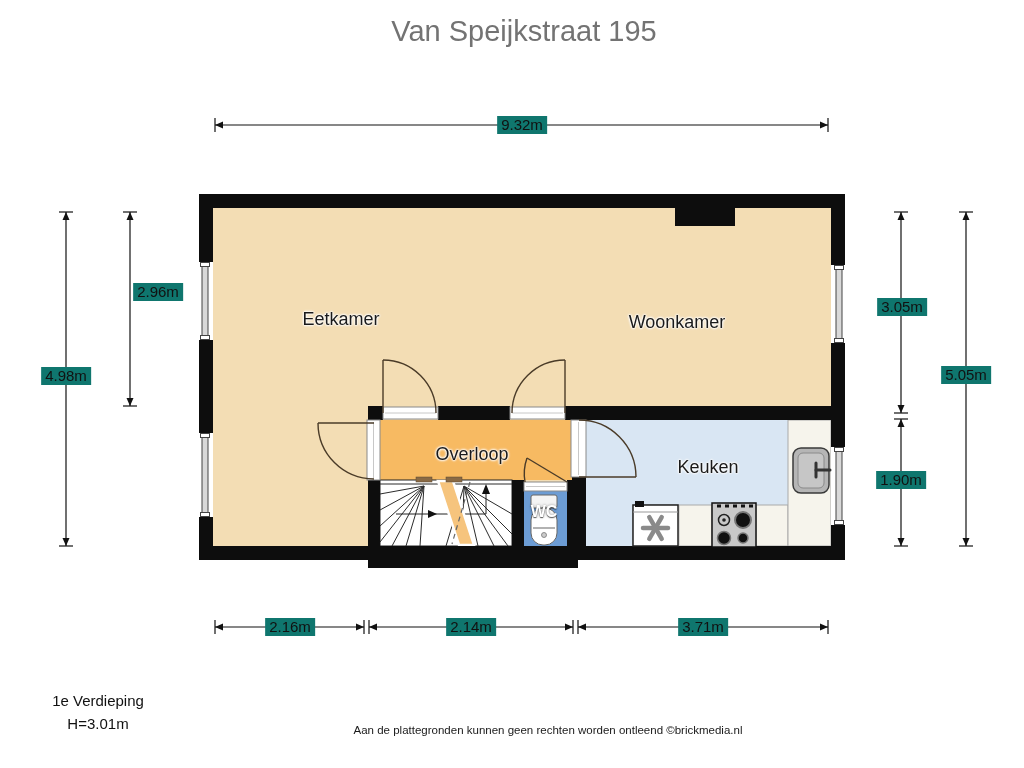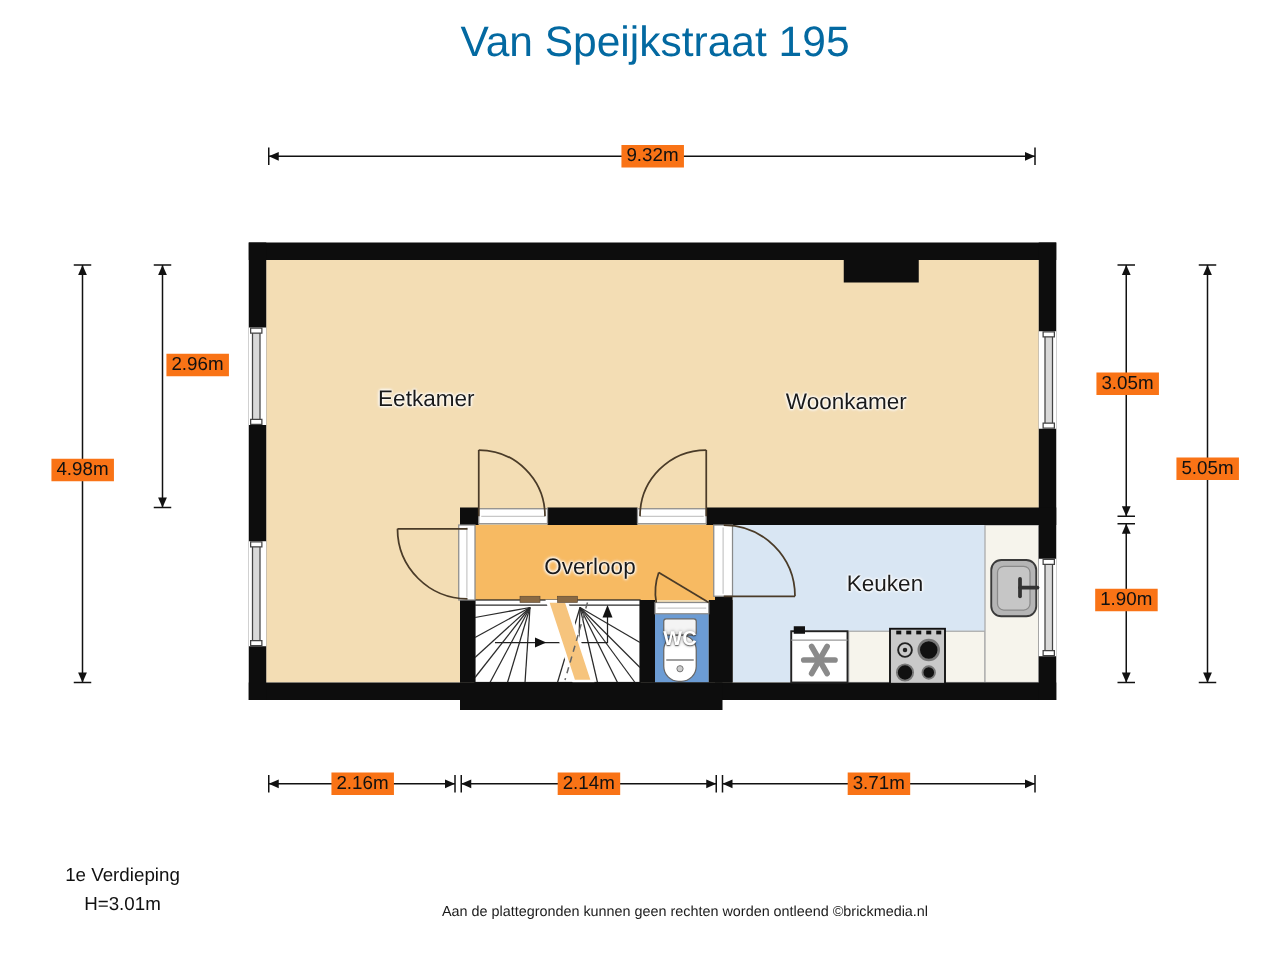--- a/index.html
+++ b/index.html
@@ -1,21 +1,21 @@
 <!DOCTYPE html>
 <html><head>
 <meta charset="utf-8">
 <style>
   html,body{margin:0;padding:0;background:#fff;}
   .page{position:relative;width:1024px;height:768px;background:#ffffff;overflow:hidden;
         font-family:"Liberation Sans",sans-serif;}
   .plan-svg{position:absolute;left:0;top:0;}
   .title{position:absolute;left:524px;top:15px;transform:translateX(-50%);
-         font-size:34px;color:#0369a1;white-space:nowrap;}
-  .dim{position:absolute;transform:translate(-50%,-50%);background:#f97316;
+         font-size:29px;color:#737373;white-space:nowrap;}
+  .dim{position:absolute;transform:translate(-50%,-50%);background:#0f766e;
        padding:0 4px;font-size:15px;color:#111;white-space:nowrap;line-height:18px;}
   .room{position:absolute;transform:translate(-50%,-50%);font-size:18px;color:#1a1a1a;
         white-space:nowrap;
         text-shadow:0 0 2px #fff,0 0 2px #fff,0 0 3px #fff,0 0 3px #fff;}
   .room-wc{font-size:16px;font-weight:bold;color:#ffffff;
         text-shadow:0 1px 1px rgba(0,0,0,.6),0 0 3px rgba(0,0,0,.4);}
   .floor-note{position:absolute;left:42px;top:689px;width:112px;text-align:center;
         font-size:15px;color:#111;line-height:23px;}
   .floor-note div{white-space:nowrap;}
   .disclaimer{position:absolute;left:548px;top:722px;transform:translateX(-50%);

